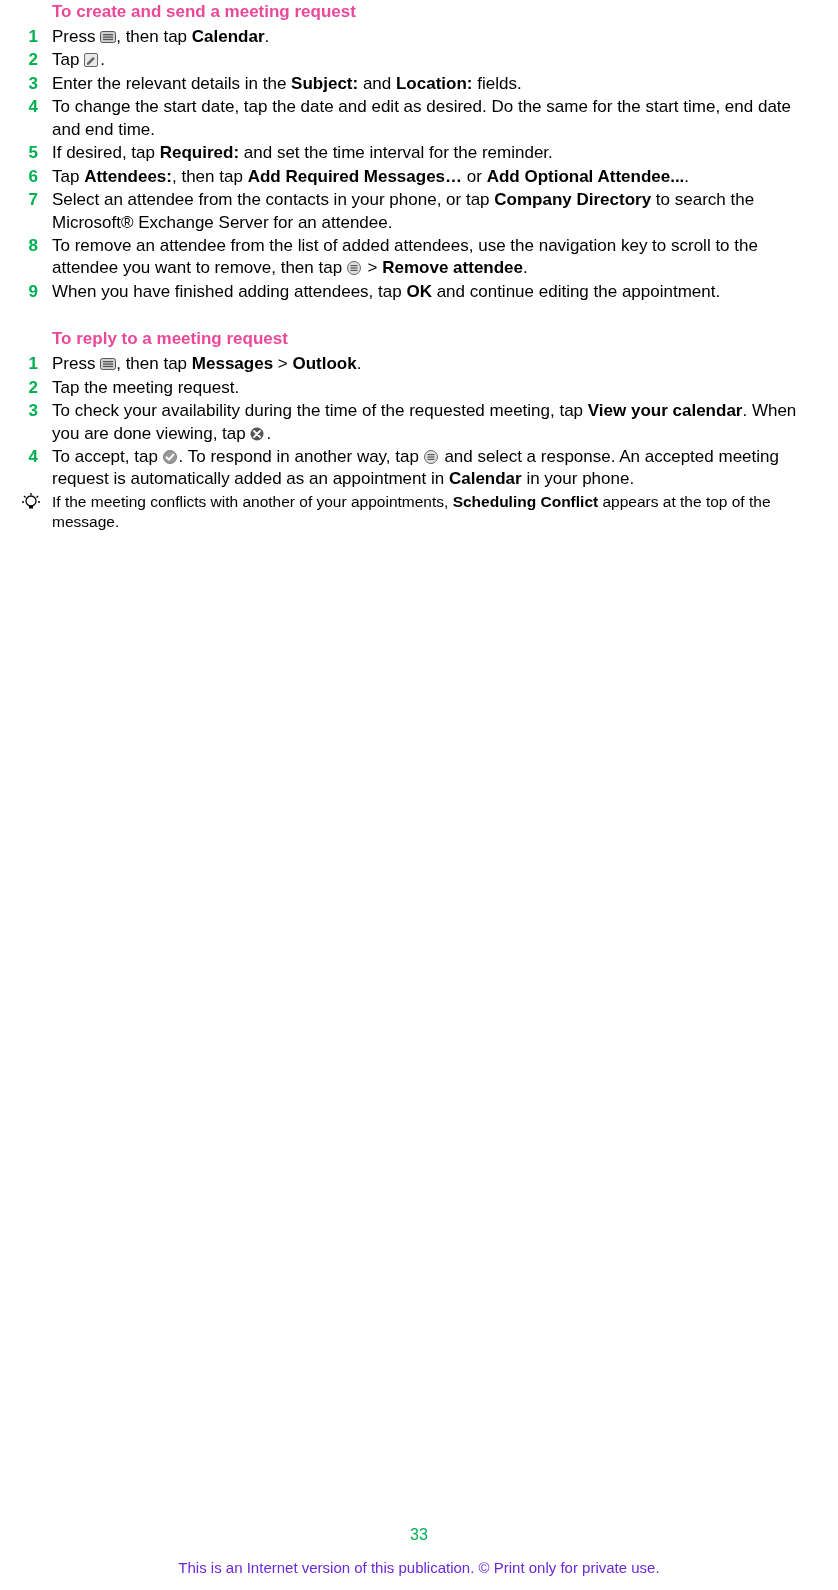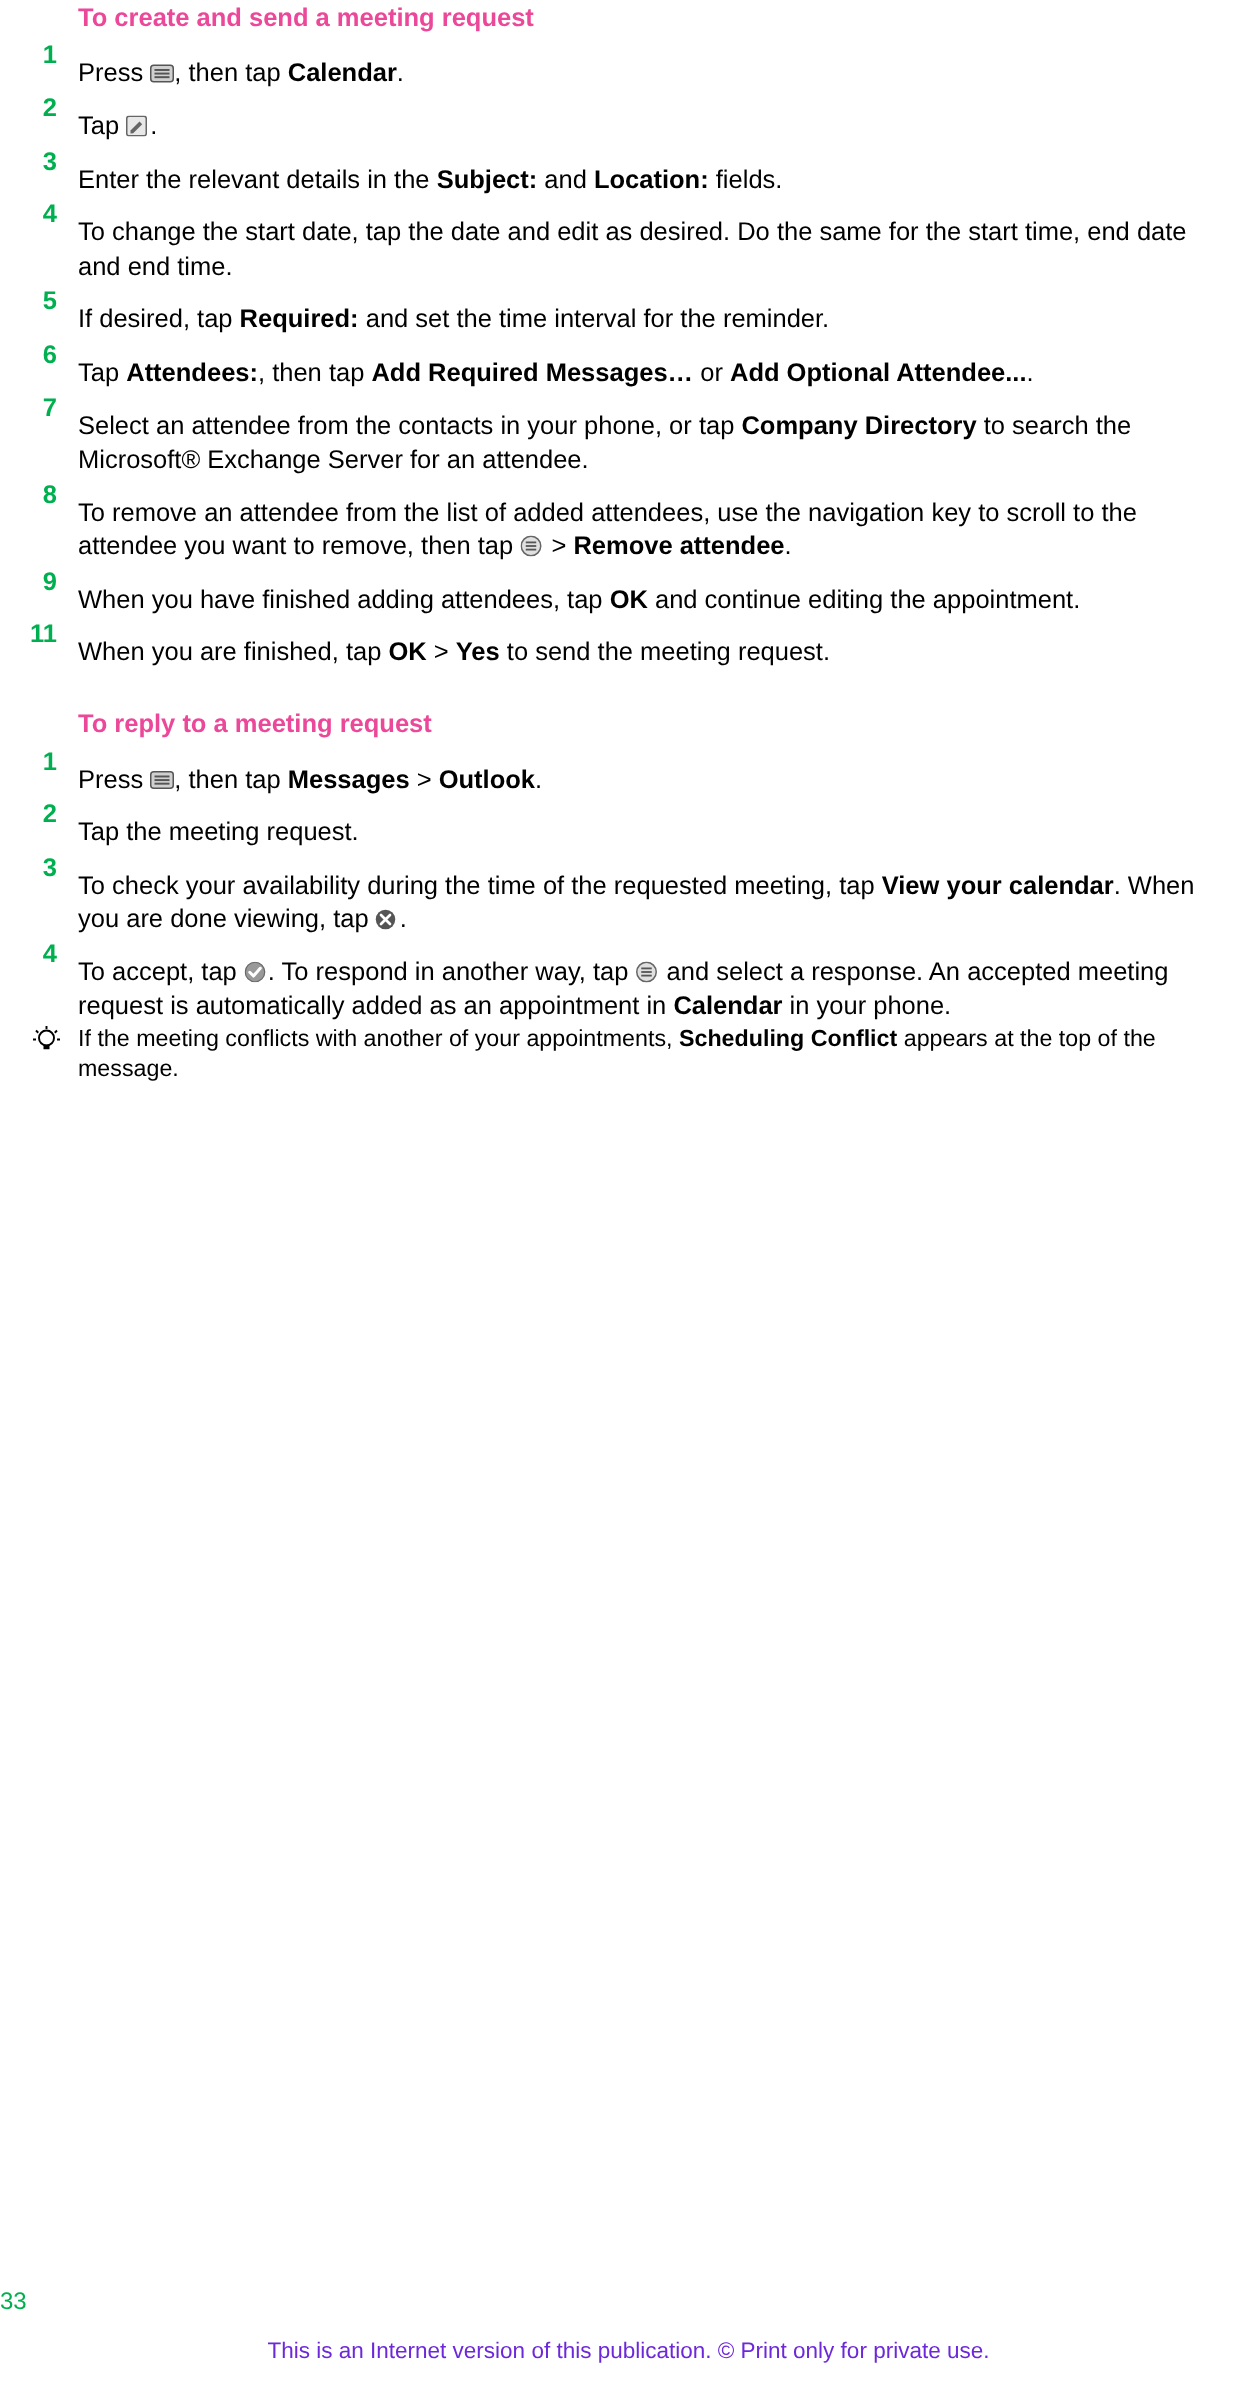--- a/index.html
+++ b/index.html
@@ -38,21 +38,20 @@
   }
   .step-num {
     flex: 0 0 42px;
     text-align: right;
     padding-right: 14px;
     color: #00b050;
     font-weight: bold;
   }
   .step-text {
     flex: 1;
-    margin-top: 12px;
   }
   .step-text b { font-weight: bold; }
   .inline-icon {
     display: inline-block;
     vertical-align: -2px;
     width: 16px;
     height: 14px;
   }
   .inline-icon svg { display: block; }
   .tip-row {
@@ -68,21 +67,21 @@
   .tip-text {
     flex: 1;
     font-size: 15.5px;
     line-height: 1.3;
   }
   .page-num {
     position: absolute;
     bottom: 46px;
     left: 0;
     width: 100%;
-    text-align: left;
+    text-align: center;
     color: #00b050;
     font-size: 16px;
   }
   .footer {
     position: absolute;
     bottom: 14px;
     left: 0;
     width: 100%;
     text-align: center;
     color: #6d28d9;
@@ -169,24 +168,20 @@
       <div class="step">
         <div class="step-num">8</div>
         <div class="step-text">To remove an attendee from the list of added attendees, use the navigation key to scroll to the attendee you want to remove, then tap <span class="inline-icon"><svg width="16" height="14">
               <use href="#ic-list-menu"></use>
             </svg></span> &gt; <b>Remove attendee</b>.</div>
       </div>
       <div class="step">
         <div class="step-num">9</div>
         <div class="step-text">When you have finished adding attendees, tap <b>OK</b> and continue editing the appointment.</div>
       </div>
-      <div class="step">
-        <div class="step-num">11</div>
-        <div class="step-text">When you are finished, tap <b>OK</b> &gt; <b>Yes</b> to send the meeting request.</div>
-      </div>
     </div>
 
   <div class="section-heading second">To reply to a meeting request</div>
   <div class="step-list" id="list2">
       <div class="step">
         <div class="step-num">1</div>
         <div class="step-text">Press <span class="inline-icon"><svg width="16" height="14">
               <use href="#ic-menu-key"></use>
             </svg></span>, then tap <b>Messages</b> &gt; <b>Outlook</b>.</div>
       </div>

